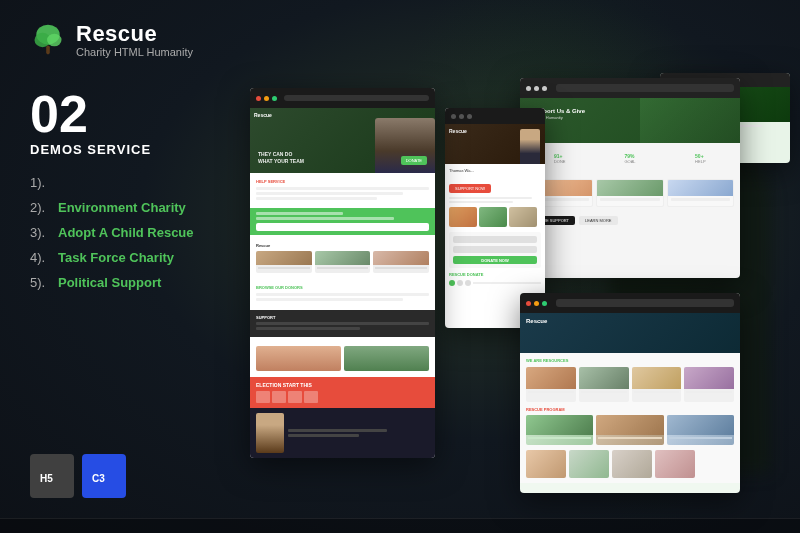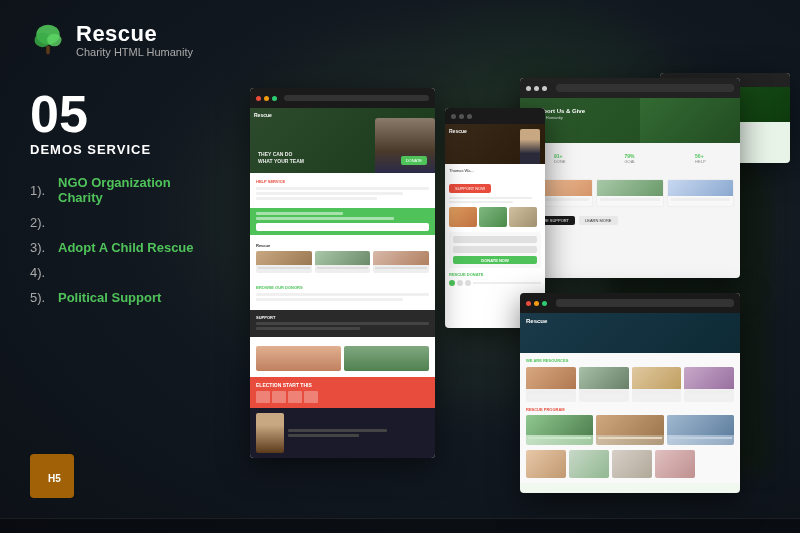--- a/index.html
+++ b/index.html
@@ -569,48 +569,54 @@
     </div>
     <div class="logo-text-group">
       <span class="logo-title">Rescue</span>
       <span class="logo-subtitle">Charity HTML Humanity</span>
     </div>
   </div>
 
   <div class="main-area">
 
     <div class="left-panel">
-      <div class="demos-count">05</div>
+      <div class="demos-count">02</div>
       <div class="demos-label">DEMOS SERVICE</div>
 
       <ul class="demo-list">
         <li class="demo-item">
           <span class="demo-number">1).</span>
-          <span class="demo-name">NGO Organization Charity</span>
         </li>
         <li class="demo-item">
           <span class="demo-number">2).</span>
+          <span class="demo-name">Environment Charity</span>
         </li>
         <li class="demo-item">
           <span class="demo-number">3).</span>
           <span class="demo-name">Adopt A Child Rescue</span>
         </li>
         <li class="demo-item">
           <span class="demo-number">4).</span>
+          <span class="demo-name">Task Force Charity</span>
         </li>
         <li class="demo-item">
           <span class="demo-number">5).</span>
           <span class="demo-name">Political Support</span>
         </li>
       </ul>
 
       <div class="tech-badges">
-        <div class="badge-html5" style="background: #a16207; justify-content: flex-end;">
+        <div class="badge-html5" style="background: #404040;">
           <svg width="28" height="28" viewBox="0 0 28 28">
             <text x="2" y="20" font-size="10" font-weight="bold" fill="white">H5</text>
+          </svg>
+        </div>
+        <div class="badge-css3" style="background: rgb(38, 77, 228);">
+          <svg width="28" height="28" viewBox="0 0 28 28">
+            <text x="2" y="20" font-size="10" font-weight="bold" fill="white">C3</text>
           </svg>
         </div>
       </div>
     </div>
 
     <div class="right-panel">
       <div class="screenshots-container">
 
         <div class="screenshot-card screen-far-top">
           <div class="mockup-header">

